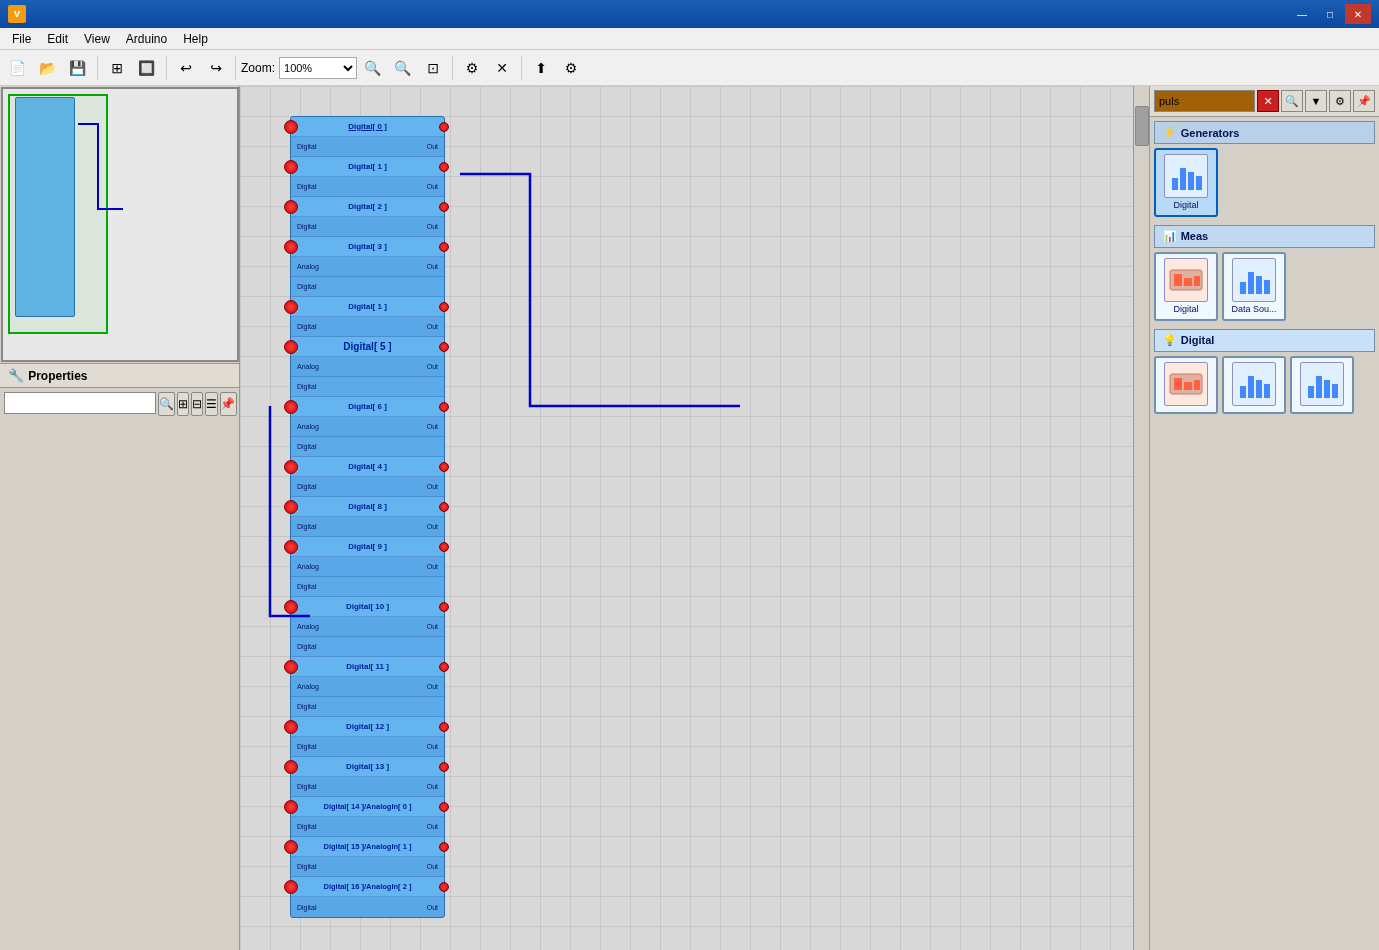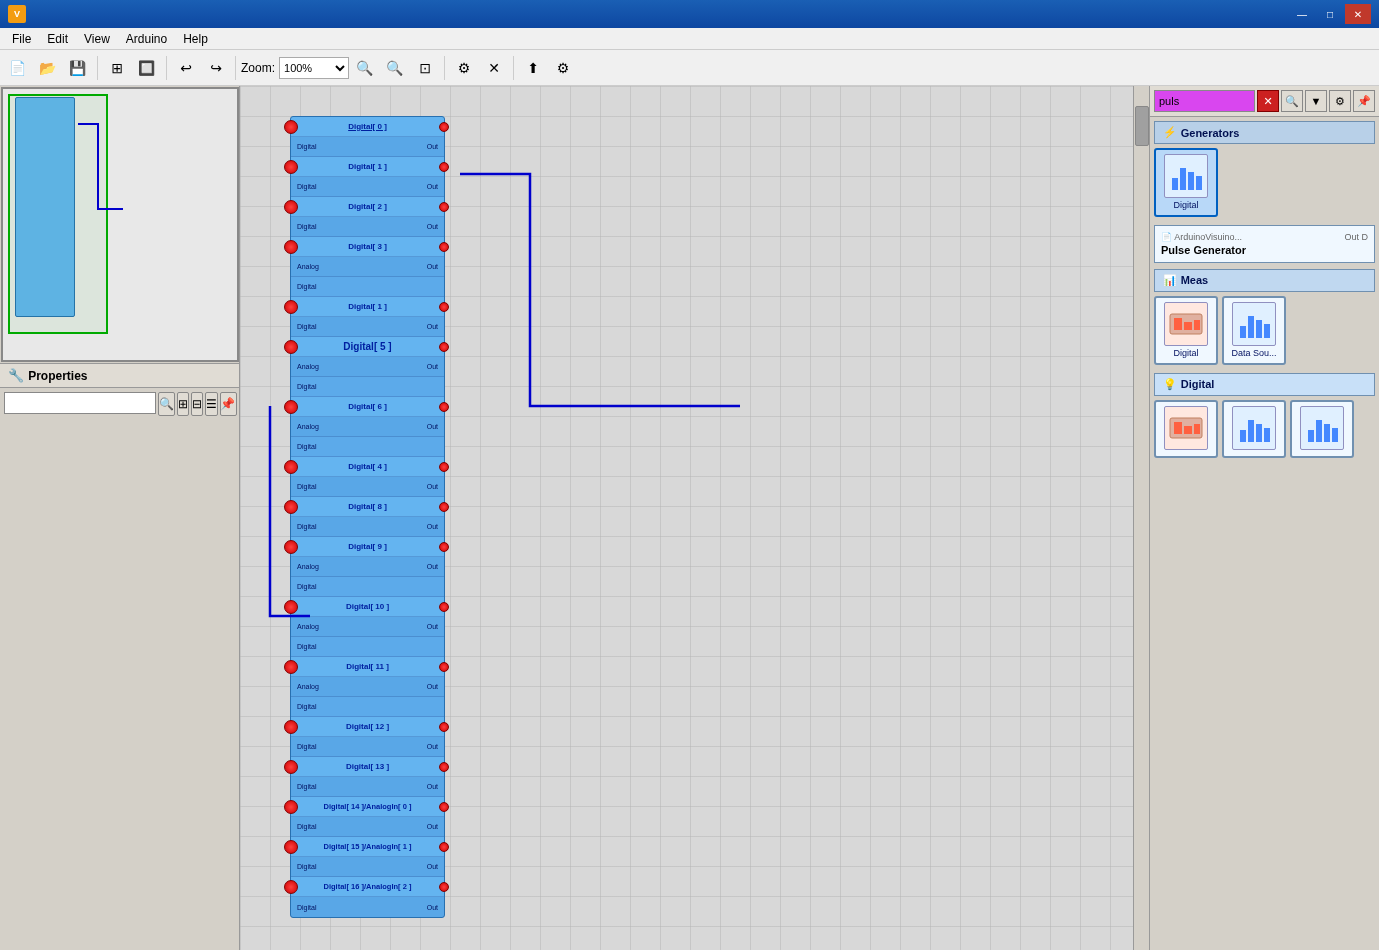--- a/index.html
+++ b/index.html
@@ -58,21 +58,21 @@
       border: 1px solid transparent;
       background: transparent;
       cursor: pointer;
       display: flex; align-items: center; justify-content: center;
       font-size: 14px;
       border-radius: 2px;
     }
     .toolbar-separator { width: 1px; height: 24px; background: #ccc; margin: 0 3px; }
     .zoom-label { font-size: 12px; margin-right: 2px; }
     .zoom-select {
-      height: 22px; width: 70px; font-size: 11px;
+      height: 22px; width: 78px; font-size: 11px;
       border: 1px solid #aaa; background: white;
     }
 
     
     #main-layout {
       display: flex;
       height: calc(950px - 28px - 22px - 36px);
     }
 
     
@@ -225,21 +225,21 @@
     }
     #search-bar {
       display: flex; align-items: center;
       padding: 4px;
       background: #e0dcd4;
       border-bottom: 1px solid #999;
       gap: 2px;
     }
     #search-input {
       flex: 1; height: 22px;
-      border: 1px solid #888; background: #d946ef;
+      border: 1px solid #888; background: #a16207;
       padding: 0 4px; font-size: 11px;
     }
     .search-btn {
       width: 22px; height: 22px;
       border: 1px solid #888; background: #e0dcd4;
       cursor: pointer; display: flex; align-items: center; justify-content: center;
       font-size: 11px;
     }
 
     #component-library {
@@ -629,27 +629,20 @@
               <rect x="4" y="20" width="6" height="12" fill="#4488ff"></rect>
               <rect x="12" y="10" width="6" height="22" fill="#4488ff"></rect>
               <rect x="20" y="14" width="6" height="18" fill="#4488ff"></rect>
               <rect x="28" y="18" width="6" height="14" fill="#4488ff"></rect>
             </svg>
           </div>
           <div class="lib-item-label">Digital</div>
         </div>
       </div>
 
-      <div style="background:#f0f8ff;border:1px solid #7090b0;padding:6px;margin-bottom:6px;font-size:10px;">
-        <div style="display:flex;align-items:center;gap:4px;">
-          <span style="font-size:9px;color:#666;">📄 ArduinoVisuino...</span>
-          <span style="font-size:9px;color:#666;margin-left:auto;">Out D</span>
-        </div>
-        <div style="font-weight:bold;font-size:11px;margin-top:2px;">Pulse Generator</div>
-      </div>
 
       <div class="lib-section-header" style="background:#c0d8f0;">
         <span>📊</span>
         <span>Meas</span>
       </div>
       <div class="lib-grid">
         <div class="lib-item">
           <div class="lib-item-icon" style="background:#ffe8e0;">
             <svg width="36" height="36" viewBox="0 0 36 36">
               <rect x="2" y="8" width="32" height="20" rx="2" fill="#e0b0a0" stroke="#c08060"></rect>

